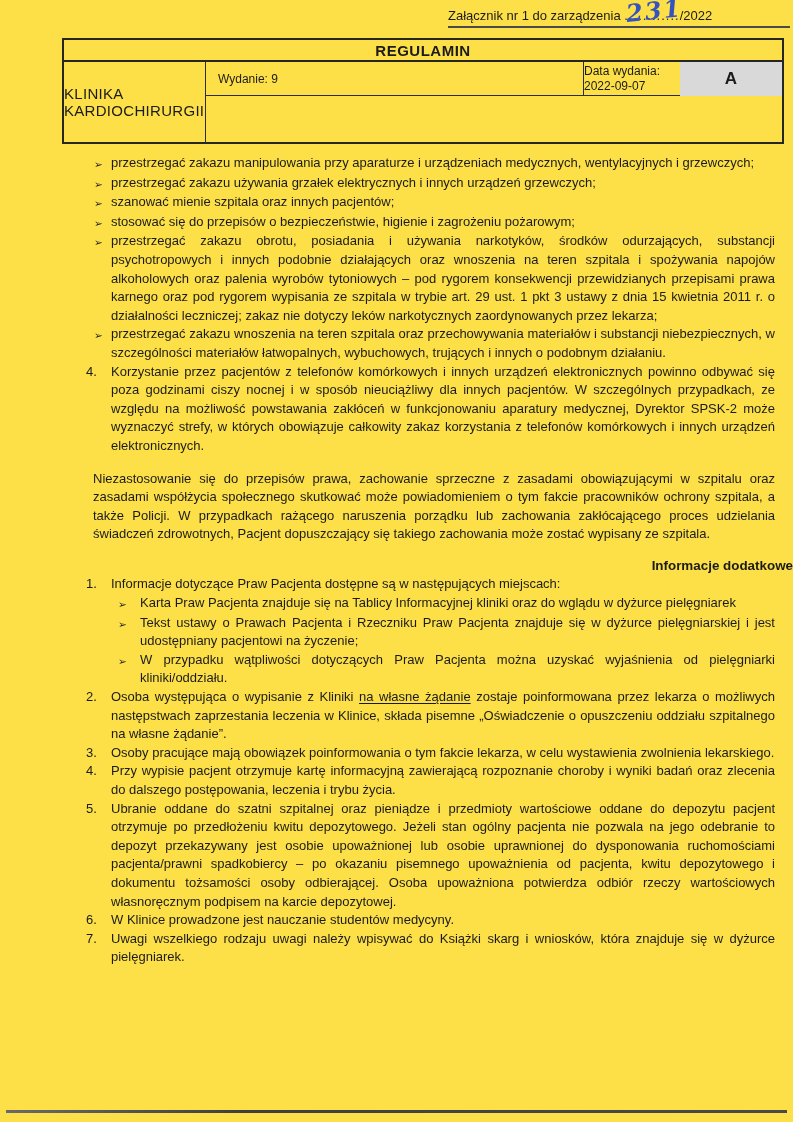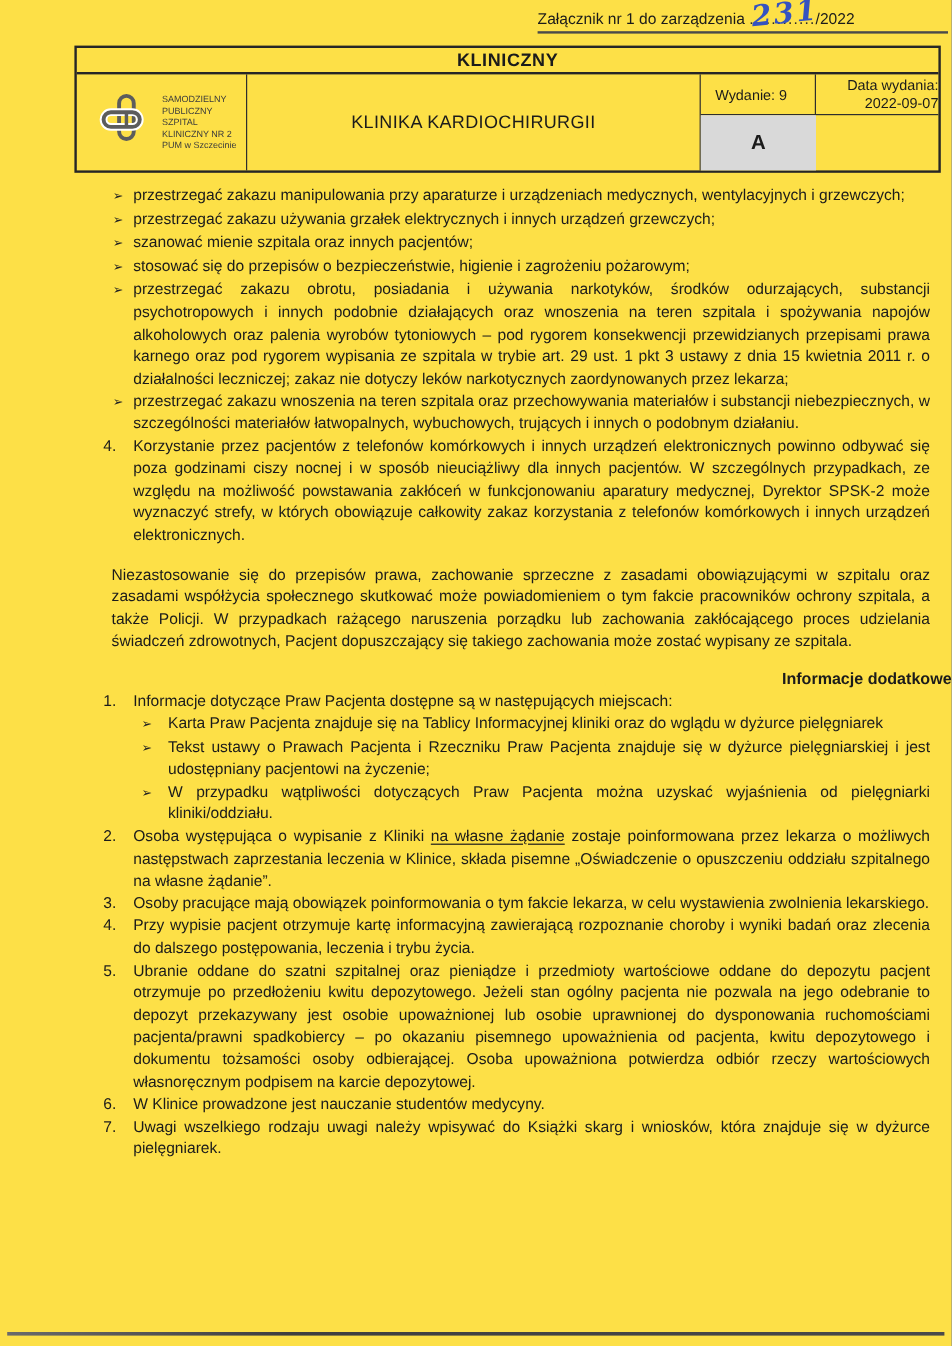--- a/index.html
+++ b/index.html
@@ -48,21 +48,21 @@
   .clinic-cell {
     grid-row:1 / span 2; display:flex; align-items:center; justify-content:center;
     font-weight:normal; font-size:15px; letter-spacing:0.3px;
   }
   .edition-cell, .pagecount-cell {
     display:flex; align-items:center; padding-left:12px; font-size:12px;
     border-bottom:1.5px solid #2e2e2e;
   }
   .pagecount-cell { border-bottom:none; }
   .date-cell {
-    display:flex; flex-direction:column; align-items:flex-end; justify-content:center;
+    display:flex; flex-direction:column; align-items:flex-start; justify-content:center;
     font-size:12px; line-height:15px; border-bottom:1.5px solid #2e2e2e;
   }
   .rev-cell {
     display:flex; align-items:center; justify-content:center;
     background:#d9d9d9; font-size:17px; font-weight:bold;
   }
   .edition-cell.cell, .date-cell.cell { border-right:1.5px solid #2e2e2e; }
   
   .body { position:absolute; top:154px; left:0; right:0; font-size:13px; line-height:18.6px; }
   .bullets { margin:0 18px 0 94px; }
@@ -89,40 +89,22 @@
 <body>
 
 <div class="page">
 
   <div class="attachment-note">
     <span>Załącznik nr 1 do zarządzenia </span><span class="dotted">............</span><span>/2022</span>
     <span class="handwritten">231</span>
   </div>
 
   <div class="header-table">
-    <div class="title-row">KLINICZNY</div>
+    <div class="title-row">REGULAMIN</div>
     <div class="header-grid">
-      <div class="cell logo-cell">
-        <span>
-          <svg width="46" height="50" viewBox="0 0 64 64">
-            <g fill="none" stroke="#5c5c5c" stroke-width="4.5" stroke-linejoin="round">
-              <rect x="24" y="4" width="17" height="50" rx="8.5"></rect>
-              <rect x="6" y="23" width="42" height="17" rx="8.5" stroke="#ffffff" stroke-width="9"></rect>
-              <rect x="6" y="23" width="42" height="17" rx="8.5"></rect>
-              <path d="M32.5 23 v17" stroke-width="4"></path>
-            </g>
-          </svg>
-        </span>
-        <span class="logo-text">
-          <span>SAMODZIELNY</span><br>
-          <span>PUBLICZNY SZPITAL</span><br>
-          <span>KLINICZNY NR 2</span><br>
-          <span>PUM w Szczecinie</span>
-        </span>
-      </div>
       <div class="cell clinic-cell">KLINIKA KARDIOCHIRURGII</div>
       <div class="cell edition-cell">Wydanie: 9</div>
       <div class="date-cell">
         <span>Data wydania:</span>
         <span>2022-09-07</span>
       </div>
       <div class="rev-cell">A</div>
     </div>
   </div>
 

